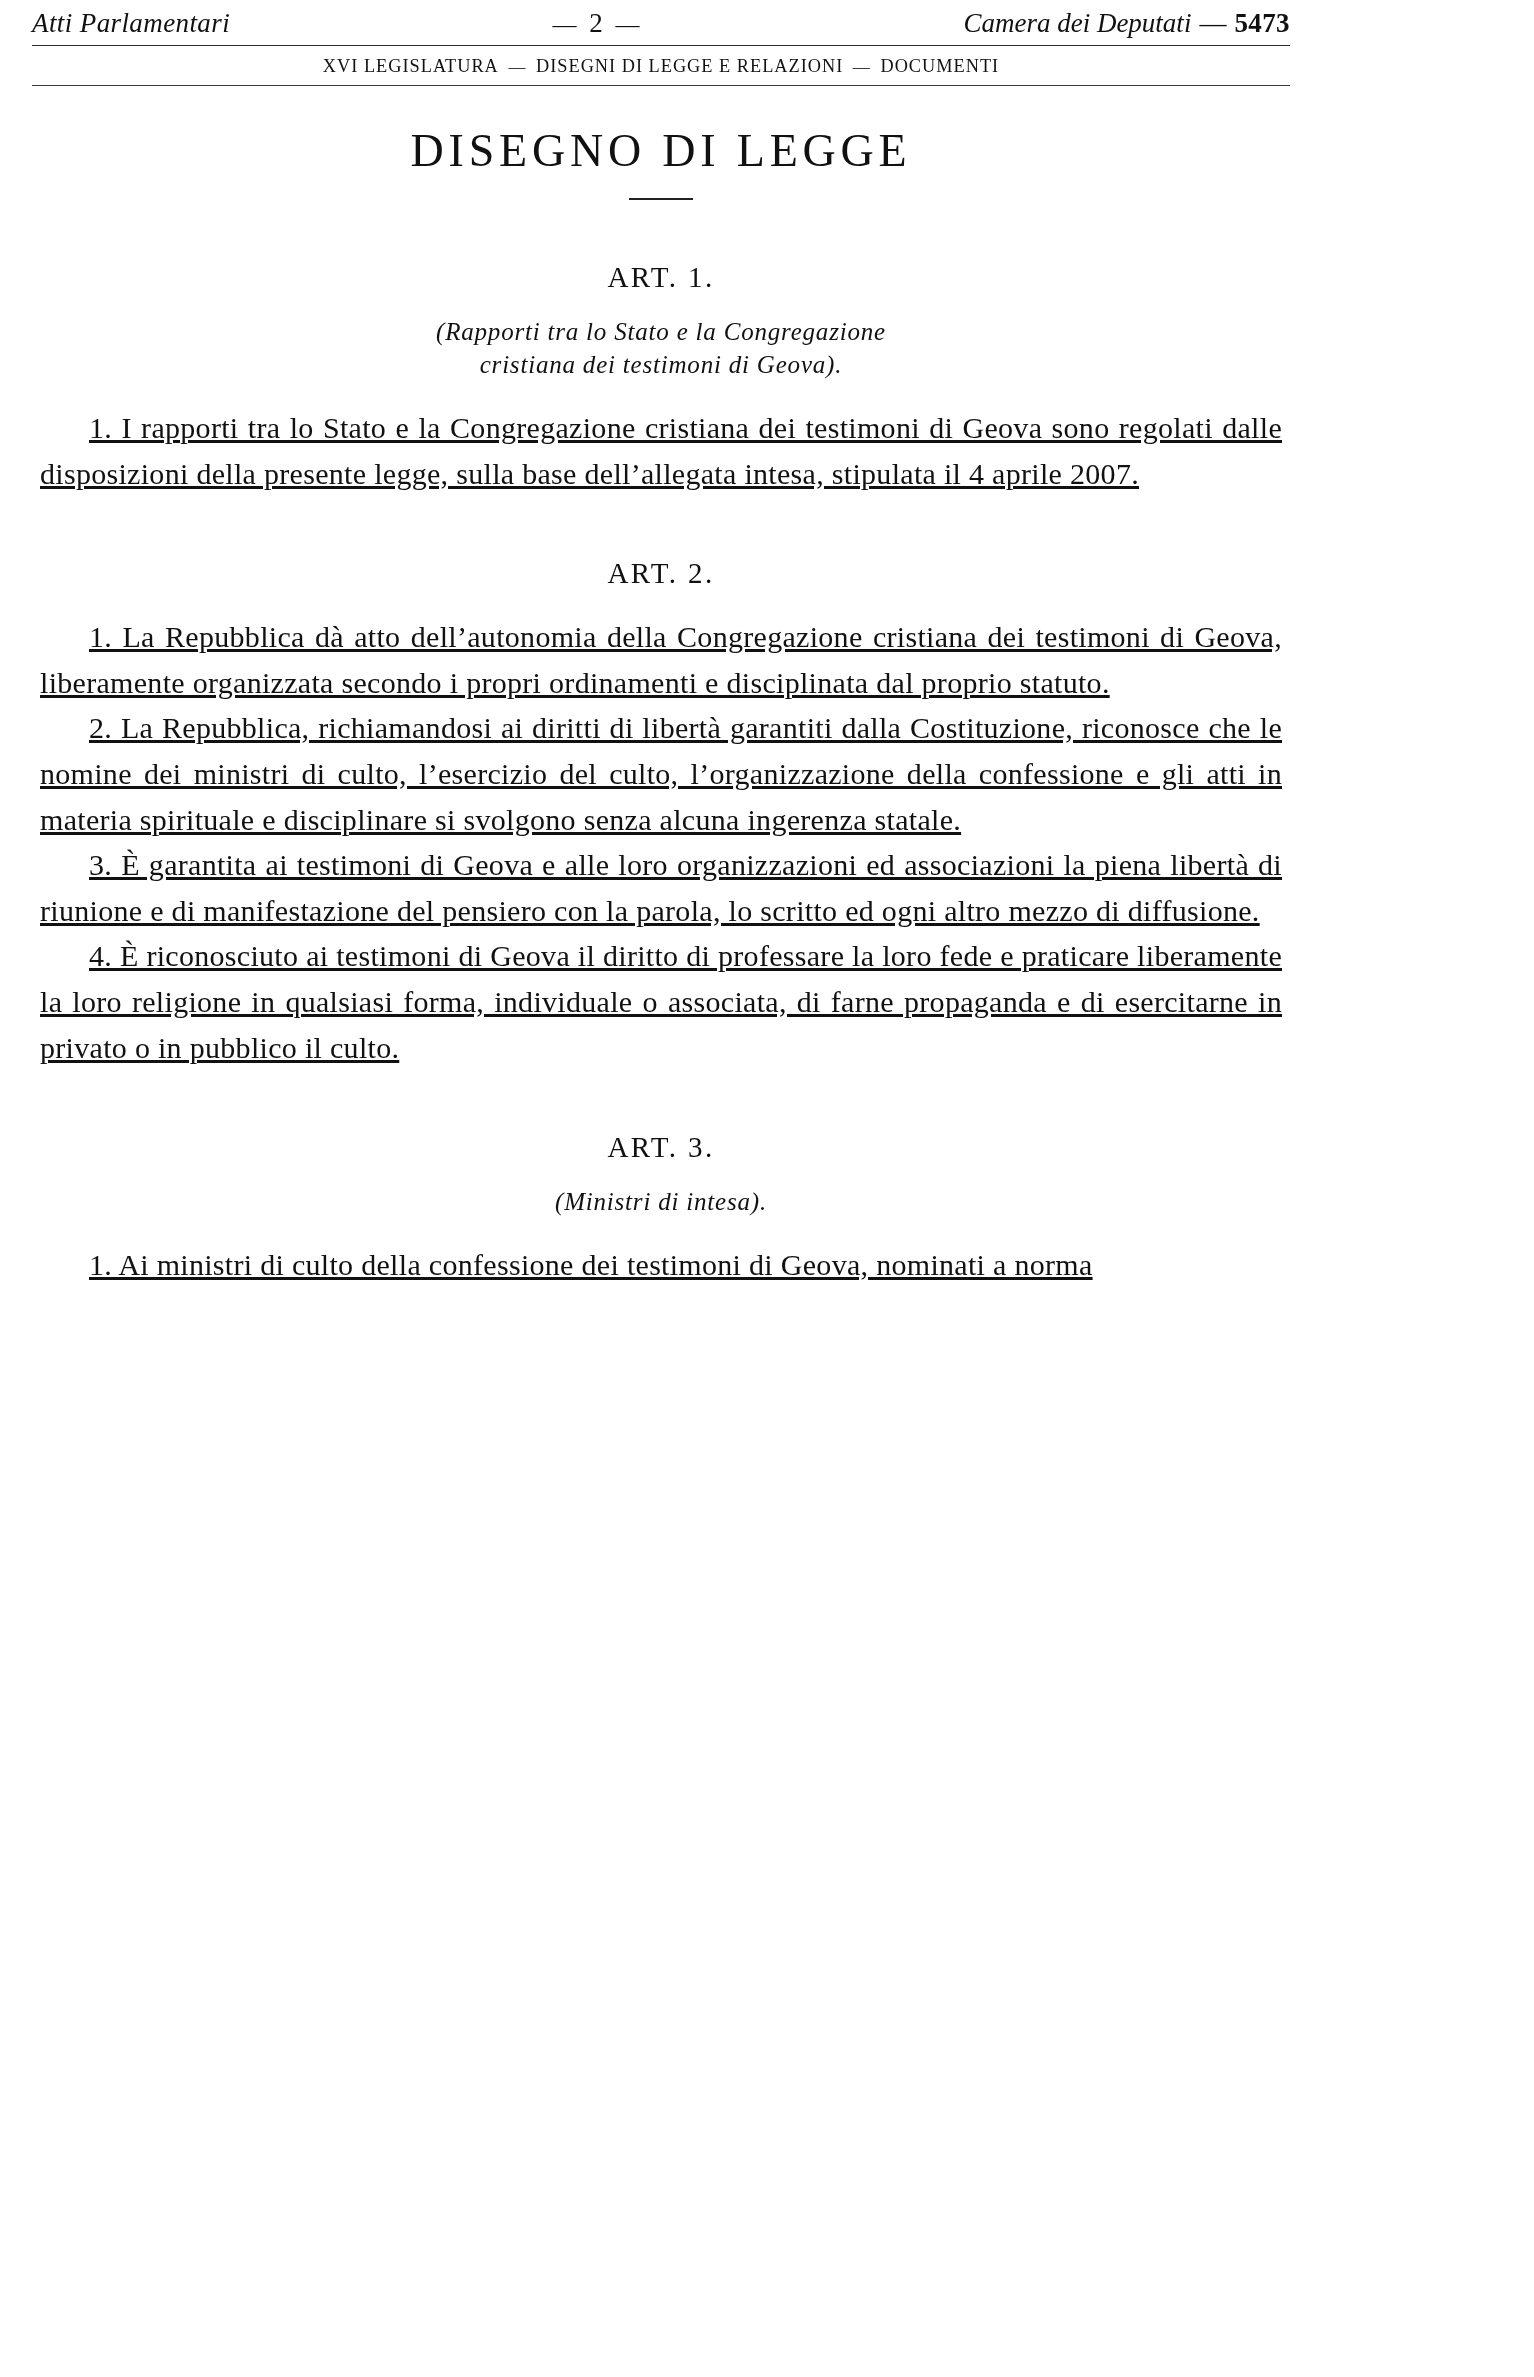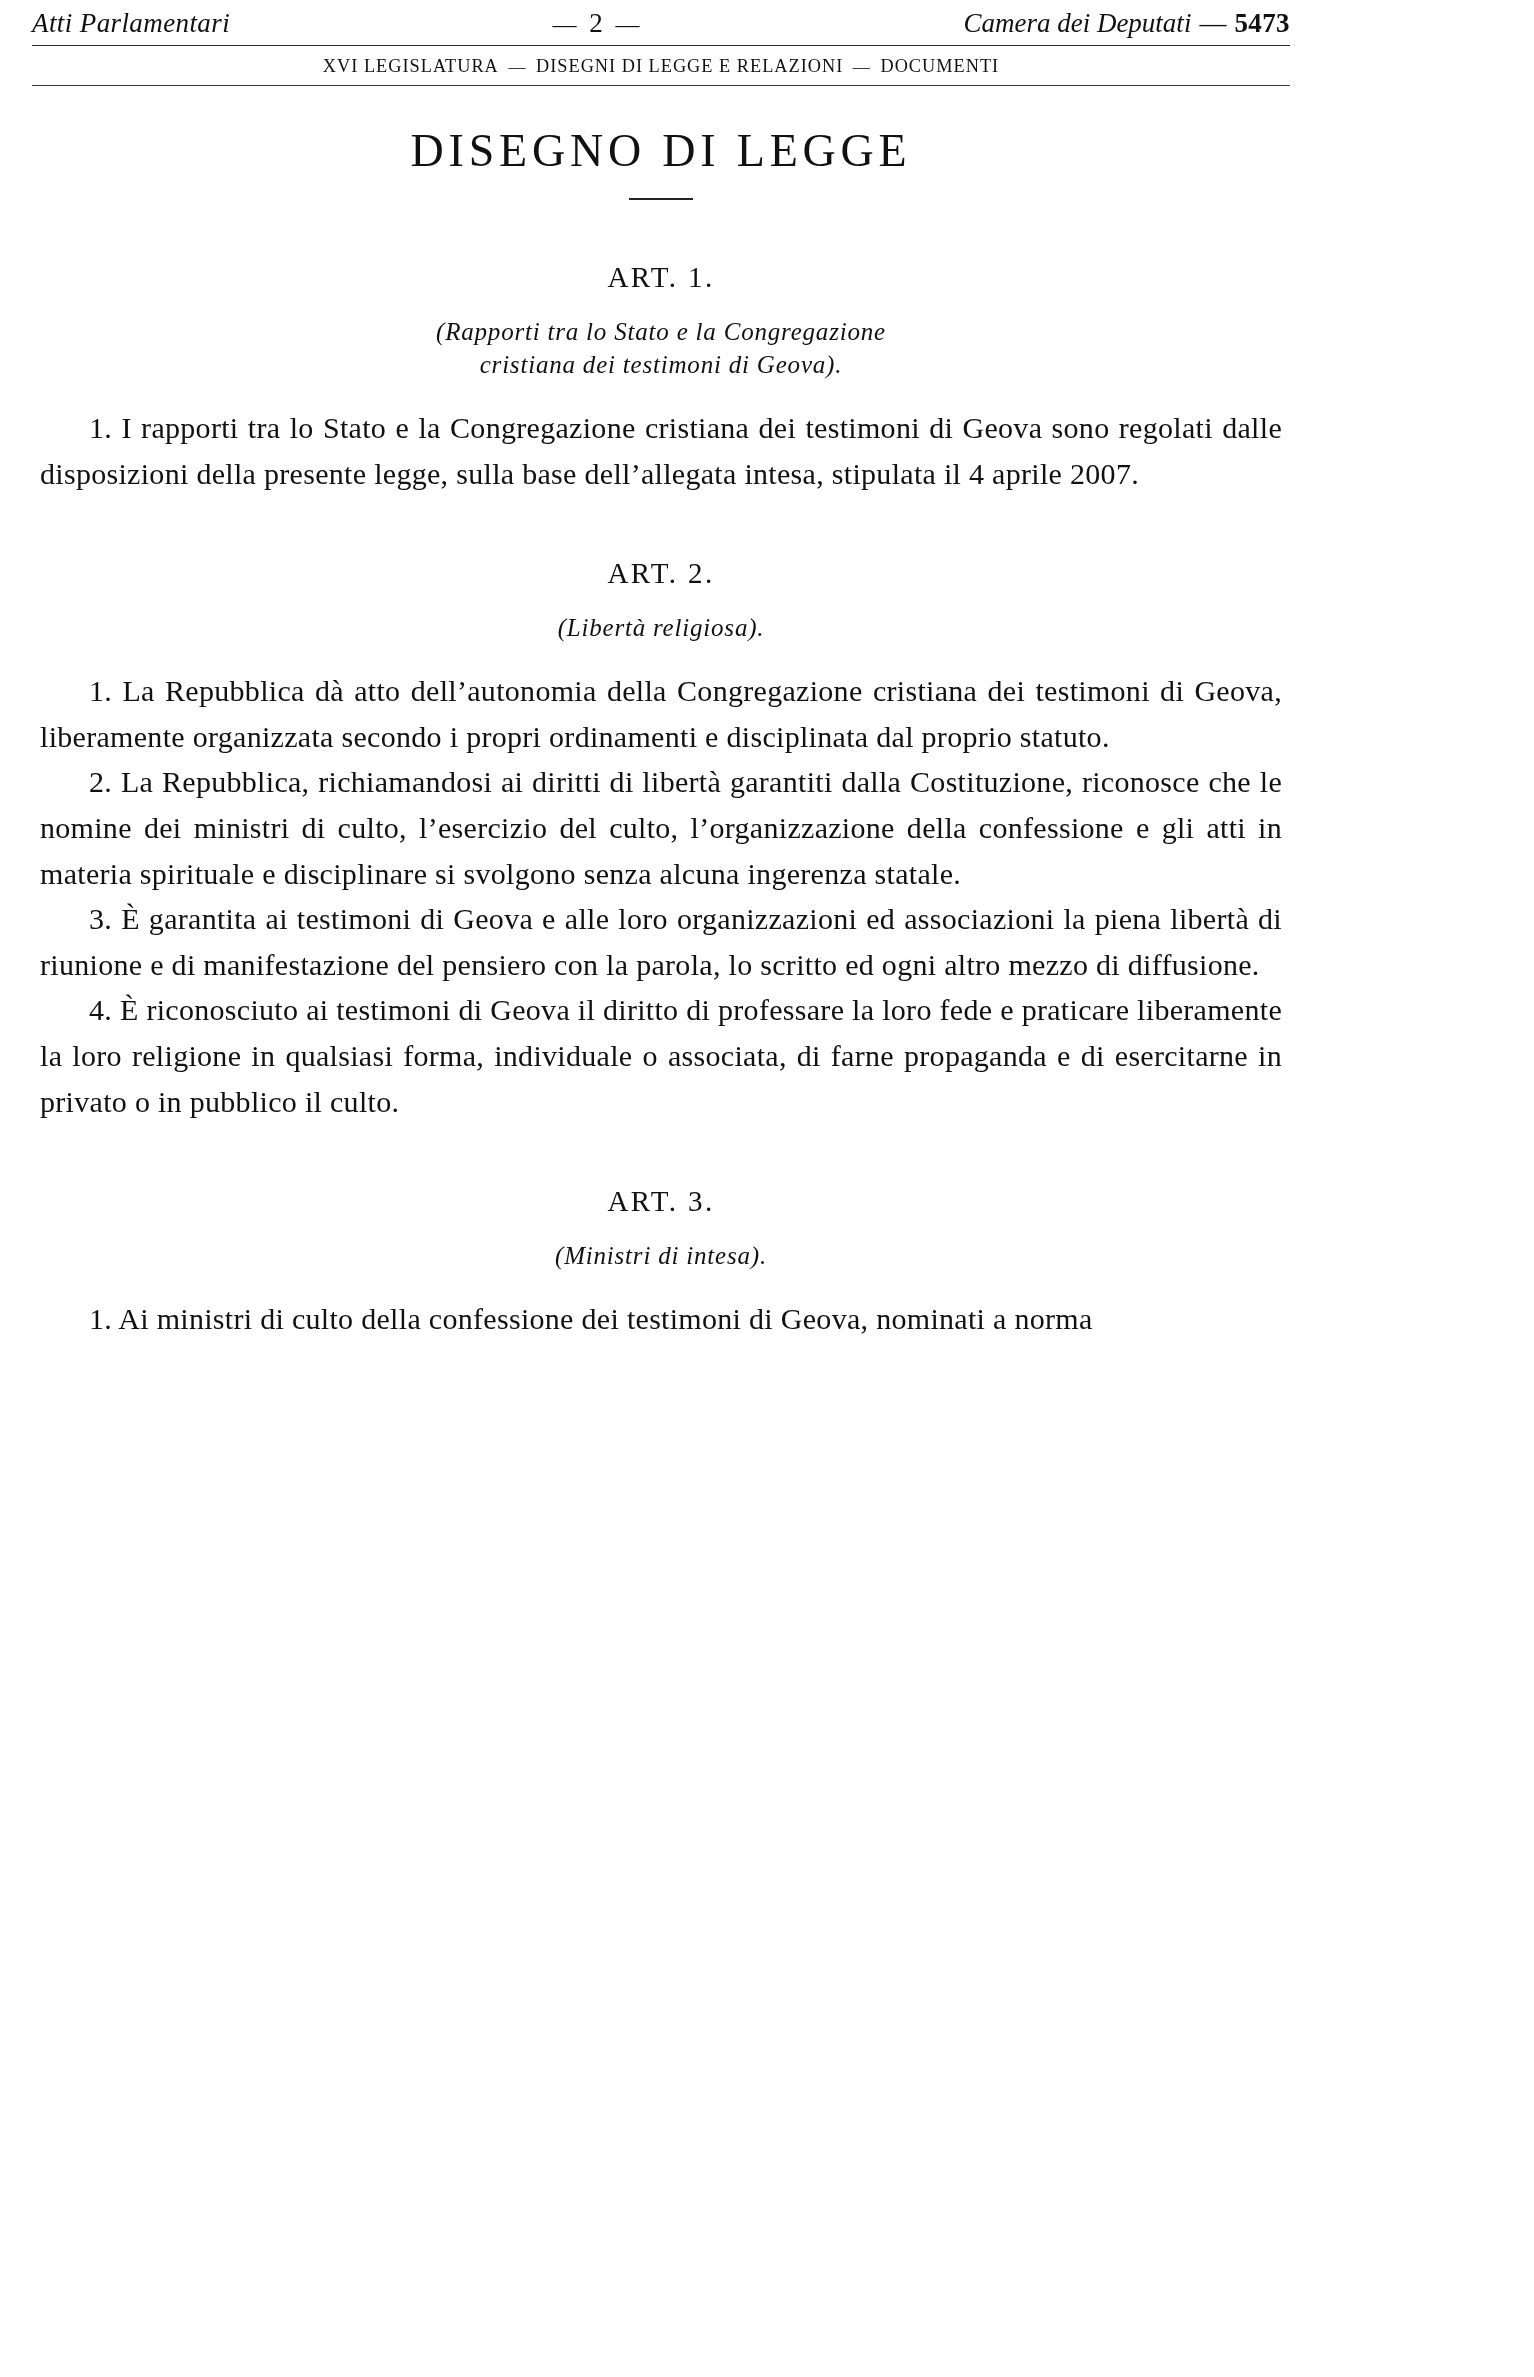--- a/index.html
+++ b/index.html
@@ -130,20 +130,21 @@
     line-height: 1.52;
     text-align: justify;
     text-align-last: left;
     letter-spacing: 0.3px;
     font-family: "Liberation Serif", serif;
     padding: 0 8px;
   }
   .para {
     text-indent: 49px;
     margin: 0;
+    text-decoration: underline;
   }
 </style>
 </head>
 <body>
 
 <div class="page">
 
   <div class="running-head">
     <div class="rh-left">Atti Parlamentari</div>
     <div class="rh-center">
@@ -168,21 +169,20 @@
   <div class="art-head">ART. 1.</div>
   <div class="art-subtitle">
     <span>(Rapporti  tra  lo  Stato  e  la  Congregazione</span>
     <span class="l2">cristiana  dei  testimoni  di  Geova).</span>
   </div>
   <div class="body-block">
     <p class="para">1. I rapporti tra lo Stato e la Congregazione cristiana dei testimoni di Geova sono regolati dalle disposizioni della presente legge, sulla base dell’allegata intesa, stipulata il 4 aprile 2007.</p>
   </div>
 
   <div class="art-head">ART. 2.</div>
-  <div class="art-subtitle">(Libertà  religiosa).</div>
   <div class="body-block">
     <p class="para">1. La Repubblica dà atto dell’autonomia della Congregazione cristiana dei testimoni di Geova, liberamente organizzata secondo i propri ordinamenti e disciplinata dal proprio statuto.</p>
     <p class="para">2. La Repubblica, richiamandosi ai diritti di libertà garantiti dalla Costituzione, riconosce che le nomine dei ministri di culto, l’esercizio del culto, l’organizzazione della confessione e gli atti in materia spirituale e disciplinare si svolgono senza alcuna ingerenza statale.</p>
     <p class="para">3. È garantita ai testimoni di Geova e alle loro organizzazioni ed associazioni la piena libertà di riunione e di manifestazione del pensiero con la parola, lo scritto ed ogni altro mezzo di diffusione.</p>
     <p class="para">4. È riconosciuto ai testimoni di Geova il diritto di professare la loro fede e praticare liberamente la loro religione in qualsiasi forma, individuale o associata, di farne propaganda e di esercitarne in privato o in pubblico il culto.</p>
   </div>
 
   <div class="art-head">ART. 3.</div>
   <div class="art-subtitle">(Ministri  di  intesa).</div>
   <div class="body-block">

